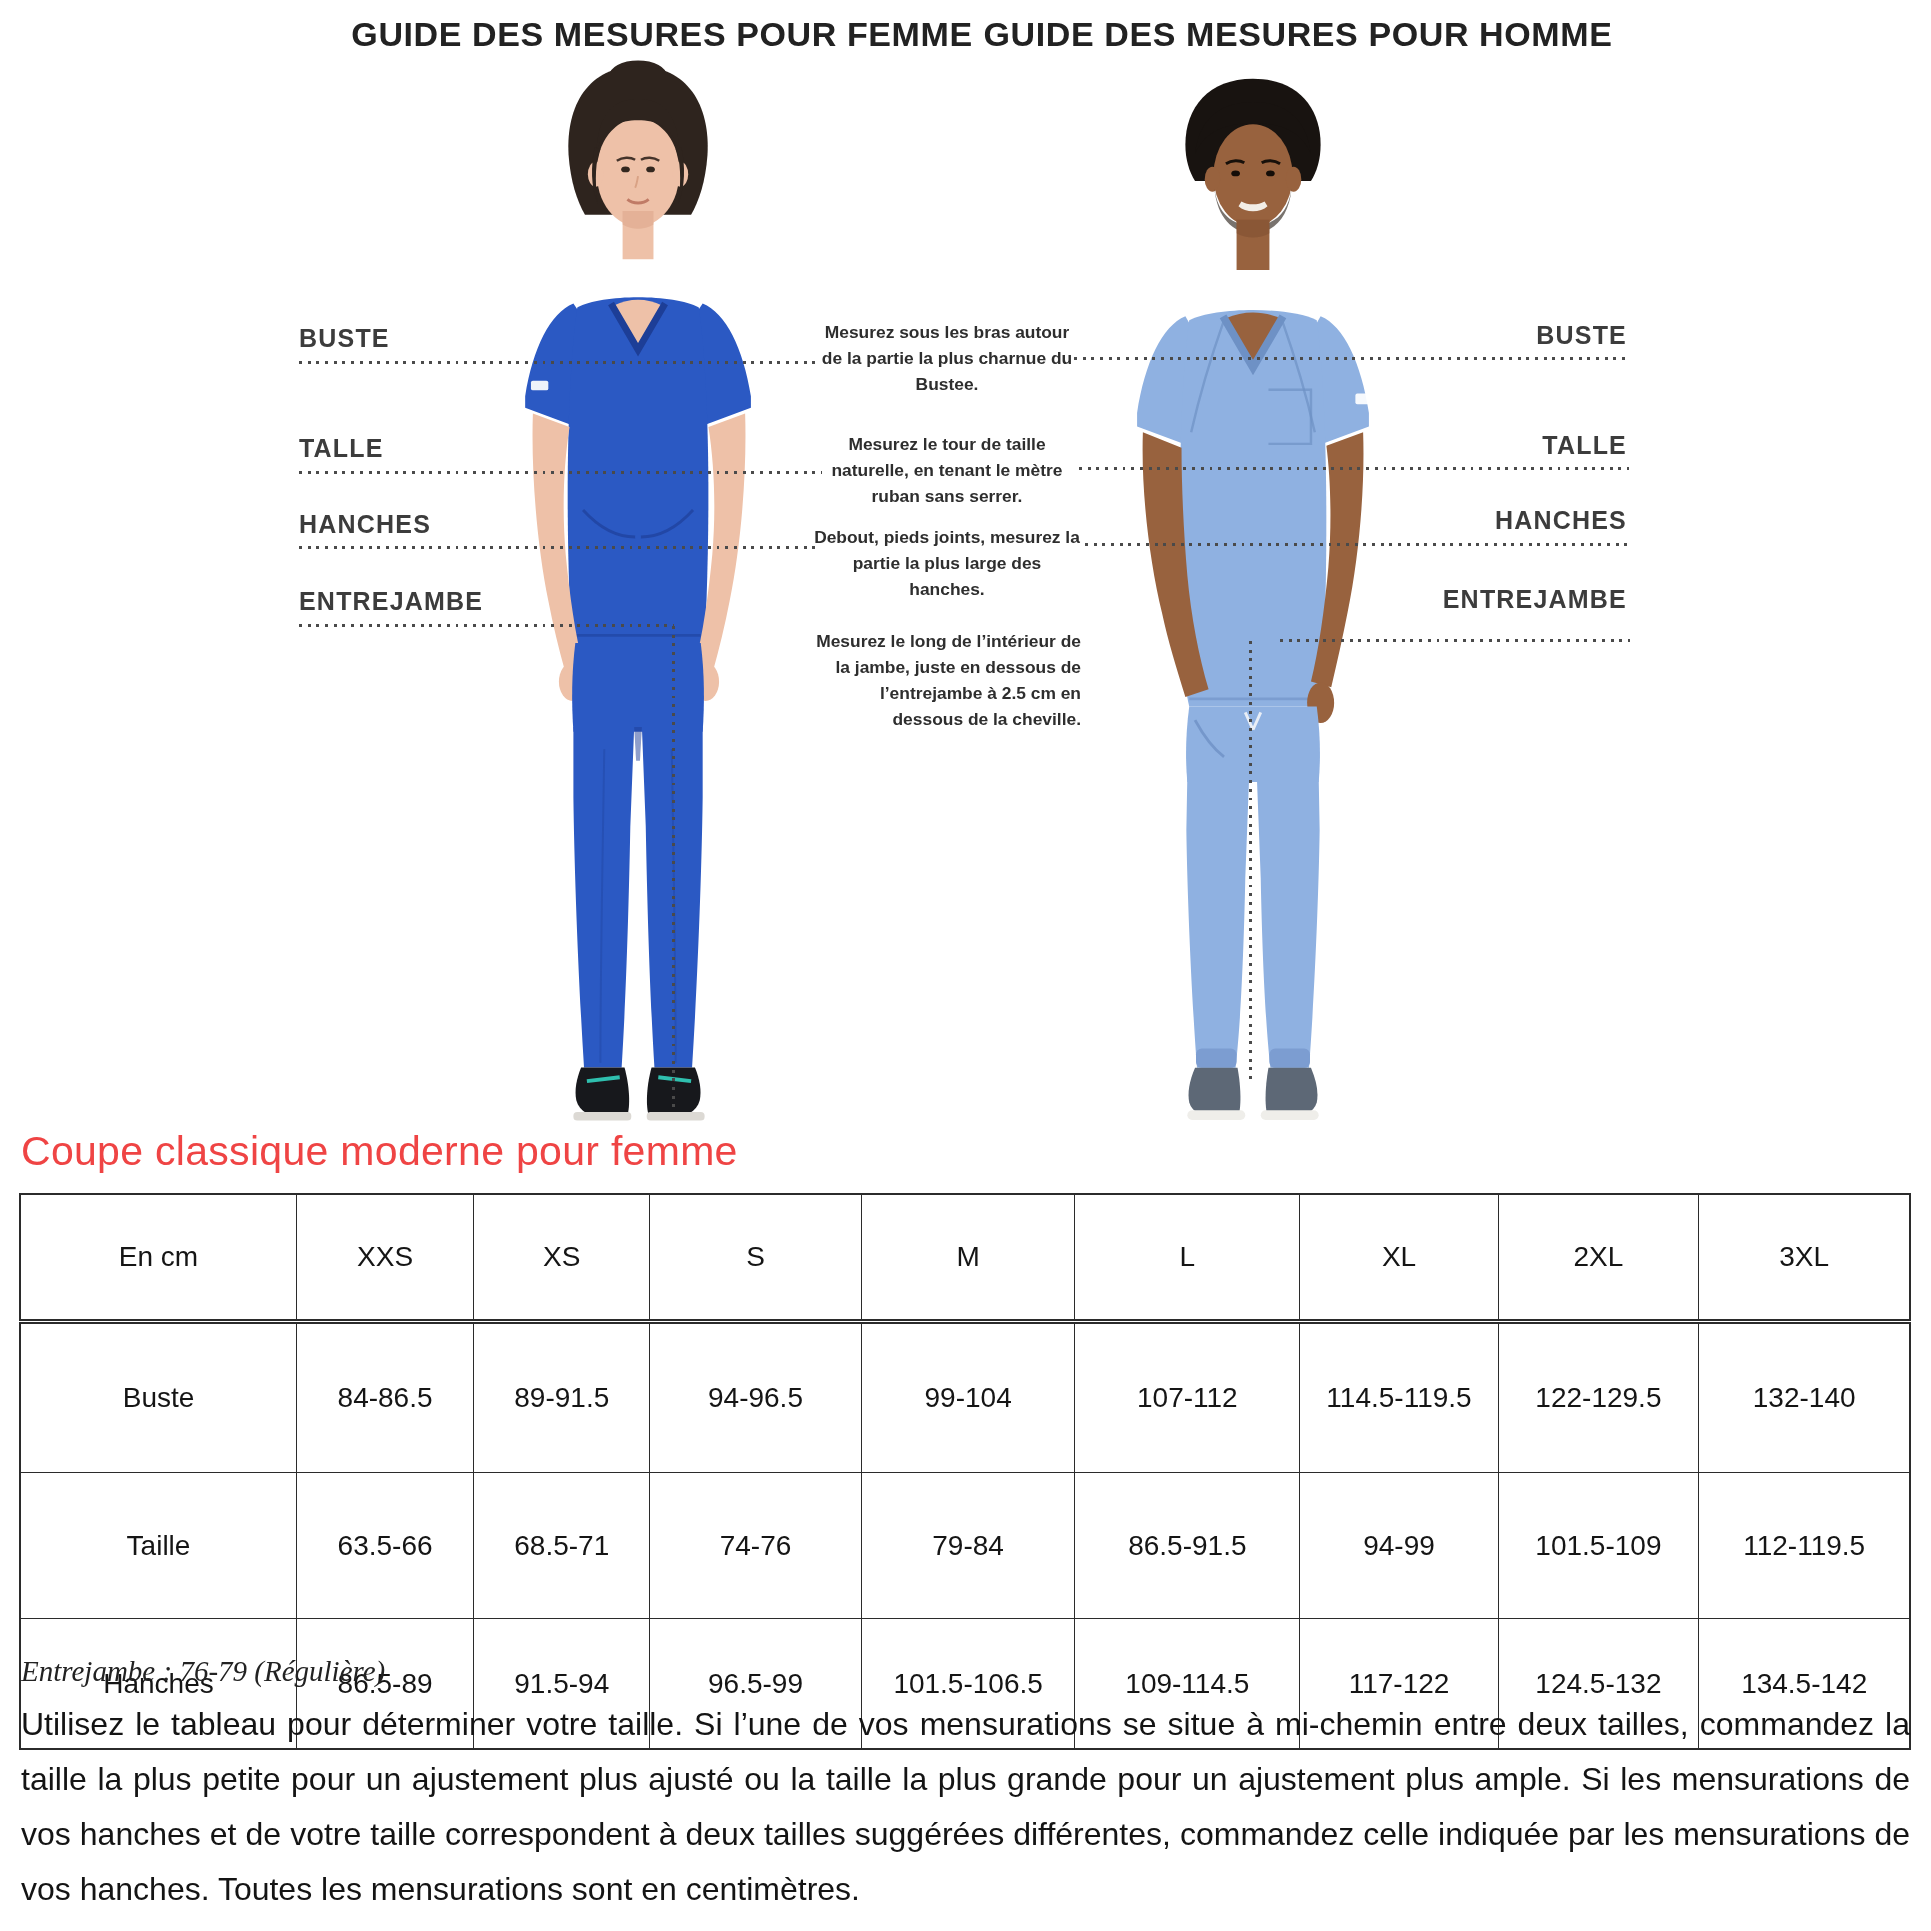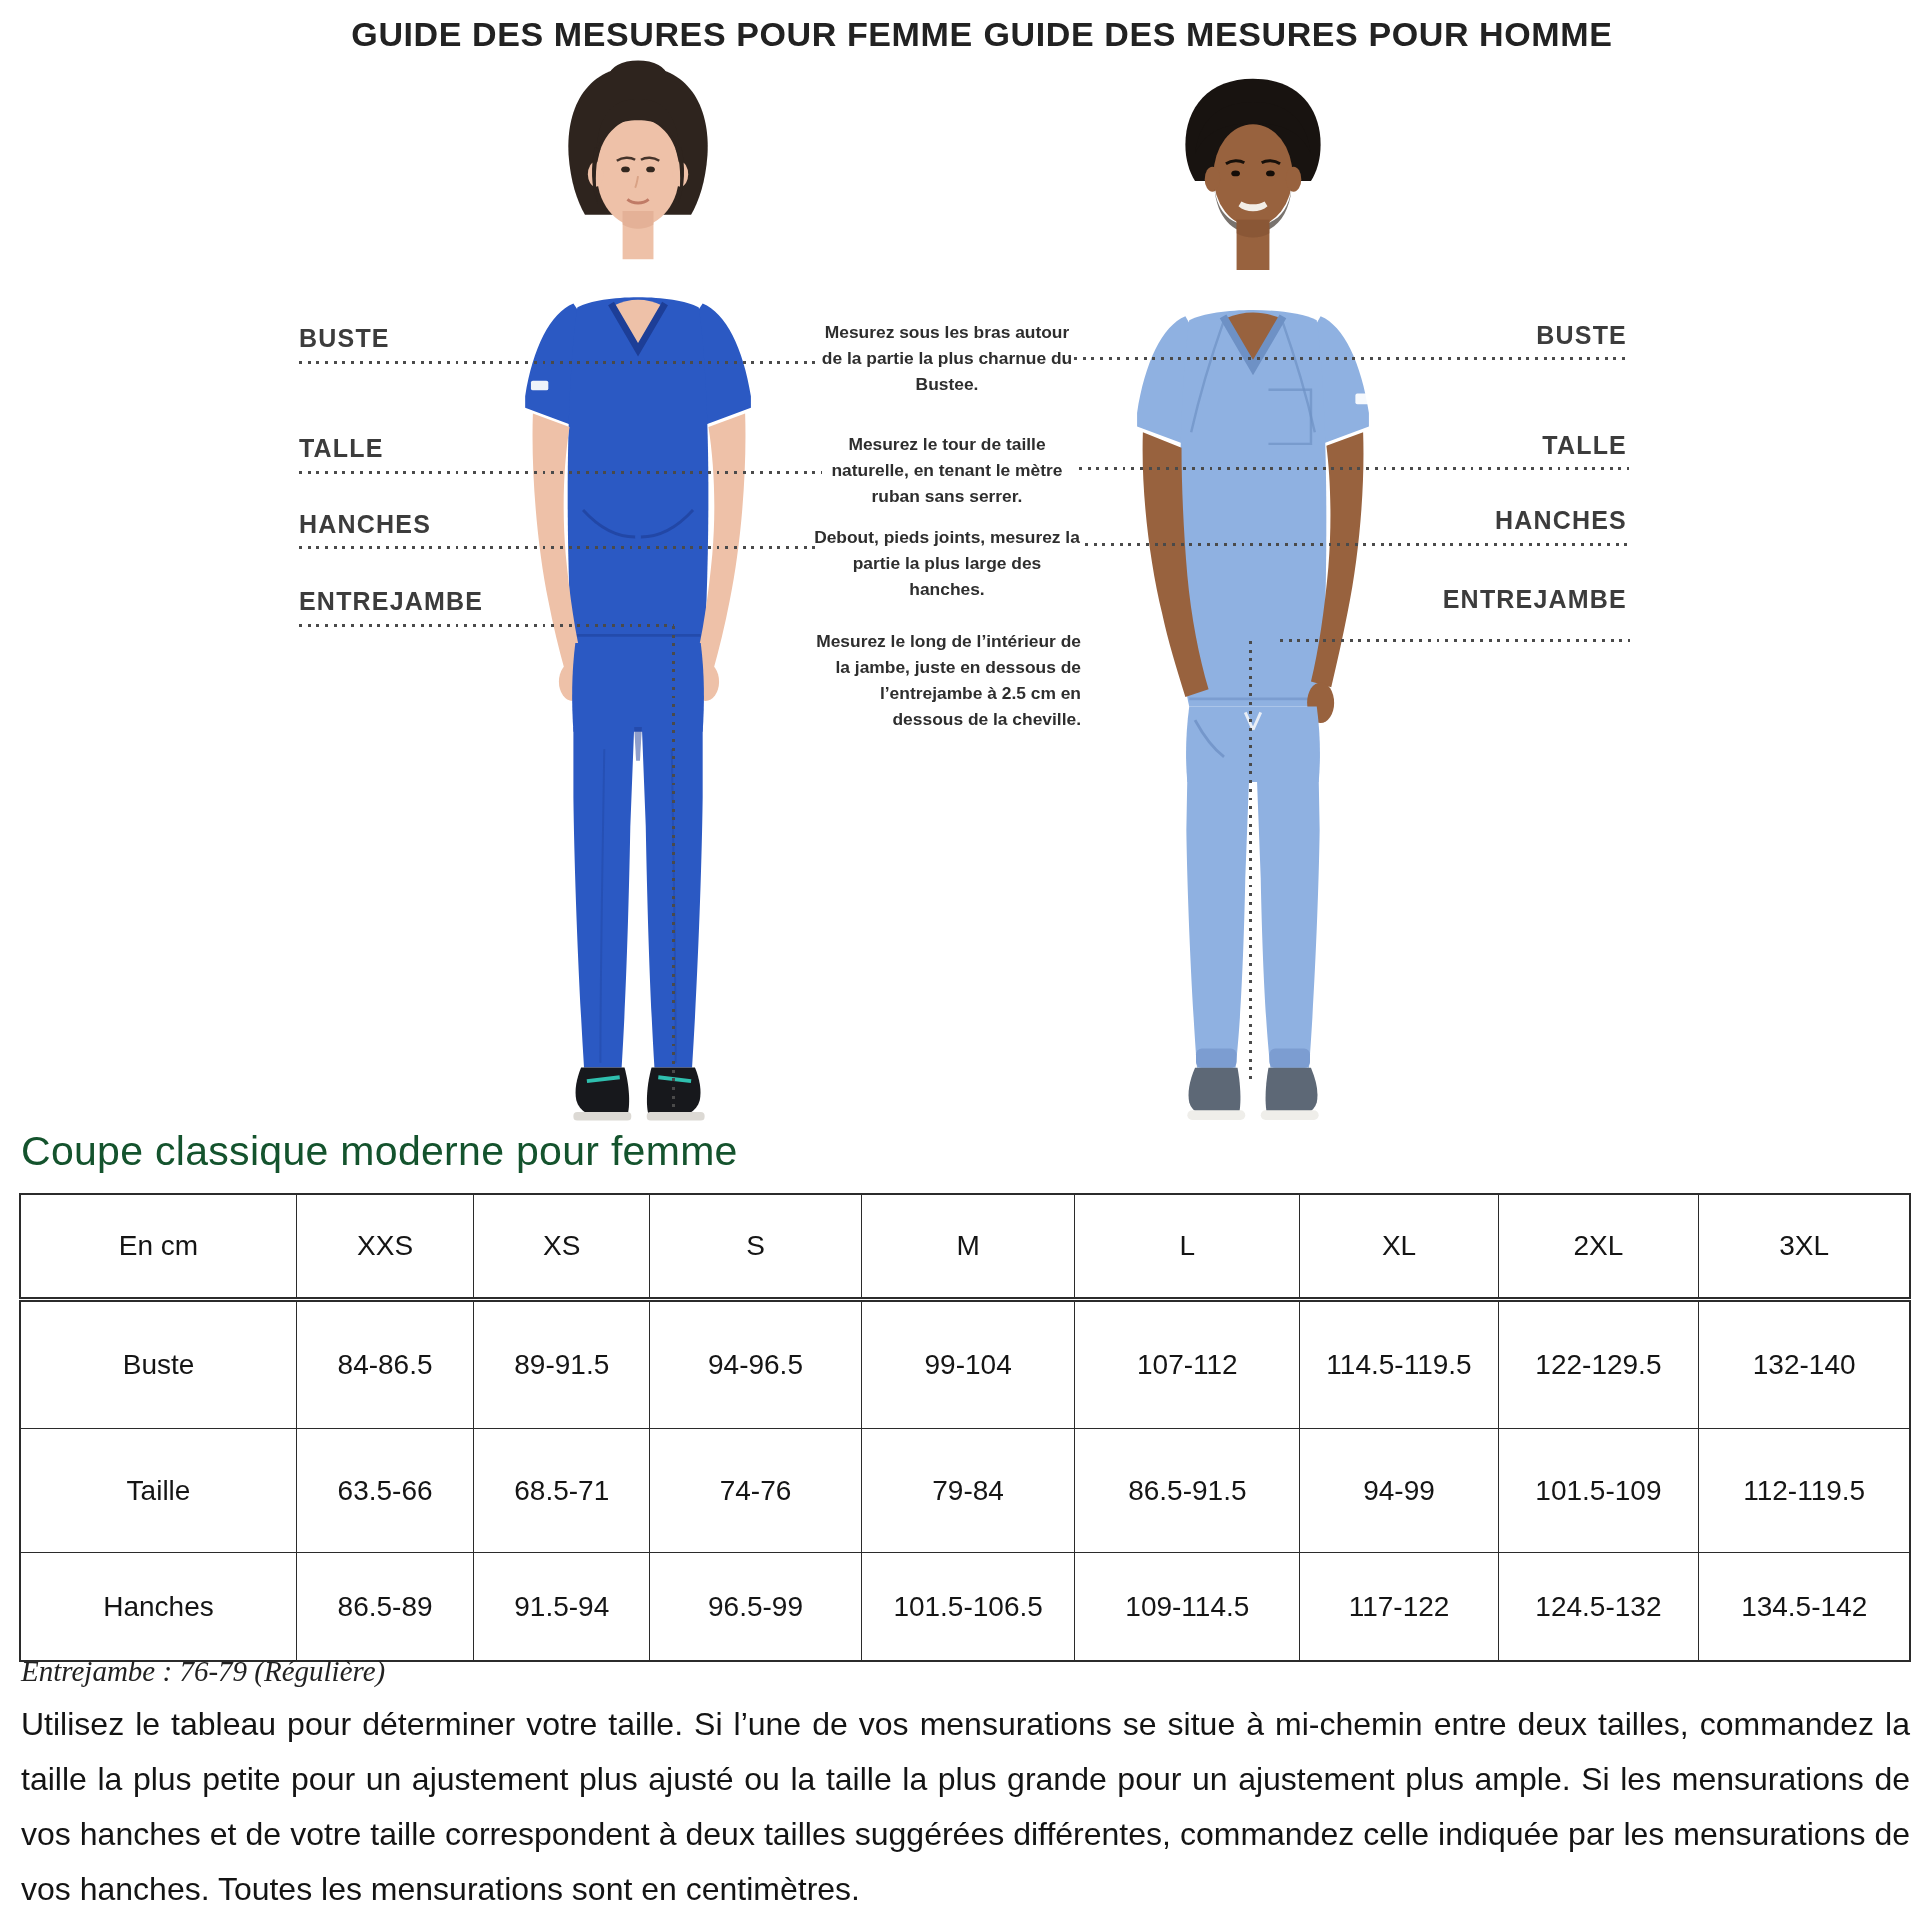--- a/index.html
+++ b/index.html
@@ -27,26 +27,26 @@
   .h-dot{position:absolute;height:2.9px;z-index:5;
         background-image:repeating-linear-gradient(90deg,var(--dot-color) 0 2.9px,transparent 2.9px 8.7px);}
   .v-dot{position:absolute;width:2.9px;z-index:5;
         background-image:repeating-linear-gradient(180deg,var(--dot-color) 0 2.9px,transparent 2.9px 8.7px);}
 
   .instruction{position:absolute;left:813px;width:268px;text-align:center;
         font-size:17.4px;line-height:26px;font-weight:700;color:#2e2e2e;}
 
   .figure{position:absolute;z-index:1;}
 
-  .section-title{position:absolute;left:21px;top:1128px;font-size:41px;font-weight:400;color:#14532d;letter-spacing:0.3px;}
+  .section-title{position:absolute;left:21px;top:1128px;font-size:41px;font-weight:400;color:#ef4444;letter-spacing:0.3px;}
 
   table.size-table{position:absolute;left:19.3px;top:1193px;width:1892px;border-collapse:collapse;
         table-layout:fixed;background:#fff;}
   table.size-table td,table.size-table th{border:1.9px solid #2b2b2b;text-align:center;vertical-align:middle;
-        font-size:28px;font-weight:400;color:#151515;padding:4px;}
+        font-size:28px;font-weight:400;color:#151515;padding:15px;}
   table.size-table{border:2.9px solid #2b2b2b;}
   table.size-table thead th{height:94px;border-bottom:5.8px double #2b2b2b;}
   table.size-table tbody tr:nth-child(1) td{height:118px;}
   table.size-table tbody tr:nth-child(2) td{height:115px;}
   table.size-table tbody tr:nth-child(3) td{height:99px;}
 
   .inseam-note{position:absolute;left:21px;top:1636px;font-size:29px;font-style:italic;color:#222;
         font-family:"Liberation Serif", serif;margin-top:19px;}
 
   .footer-paragraph{position:absolute;left:21px;top:1697px;width:1889px;

